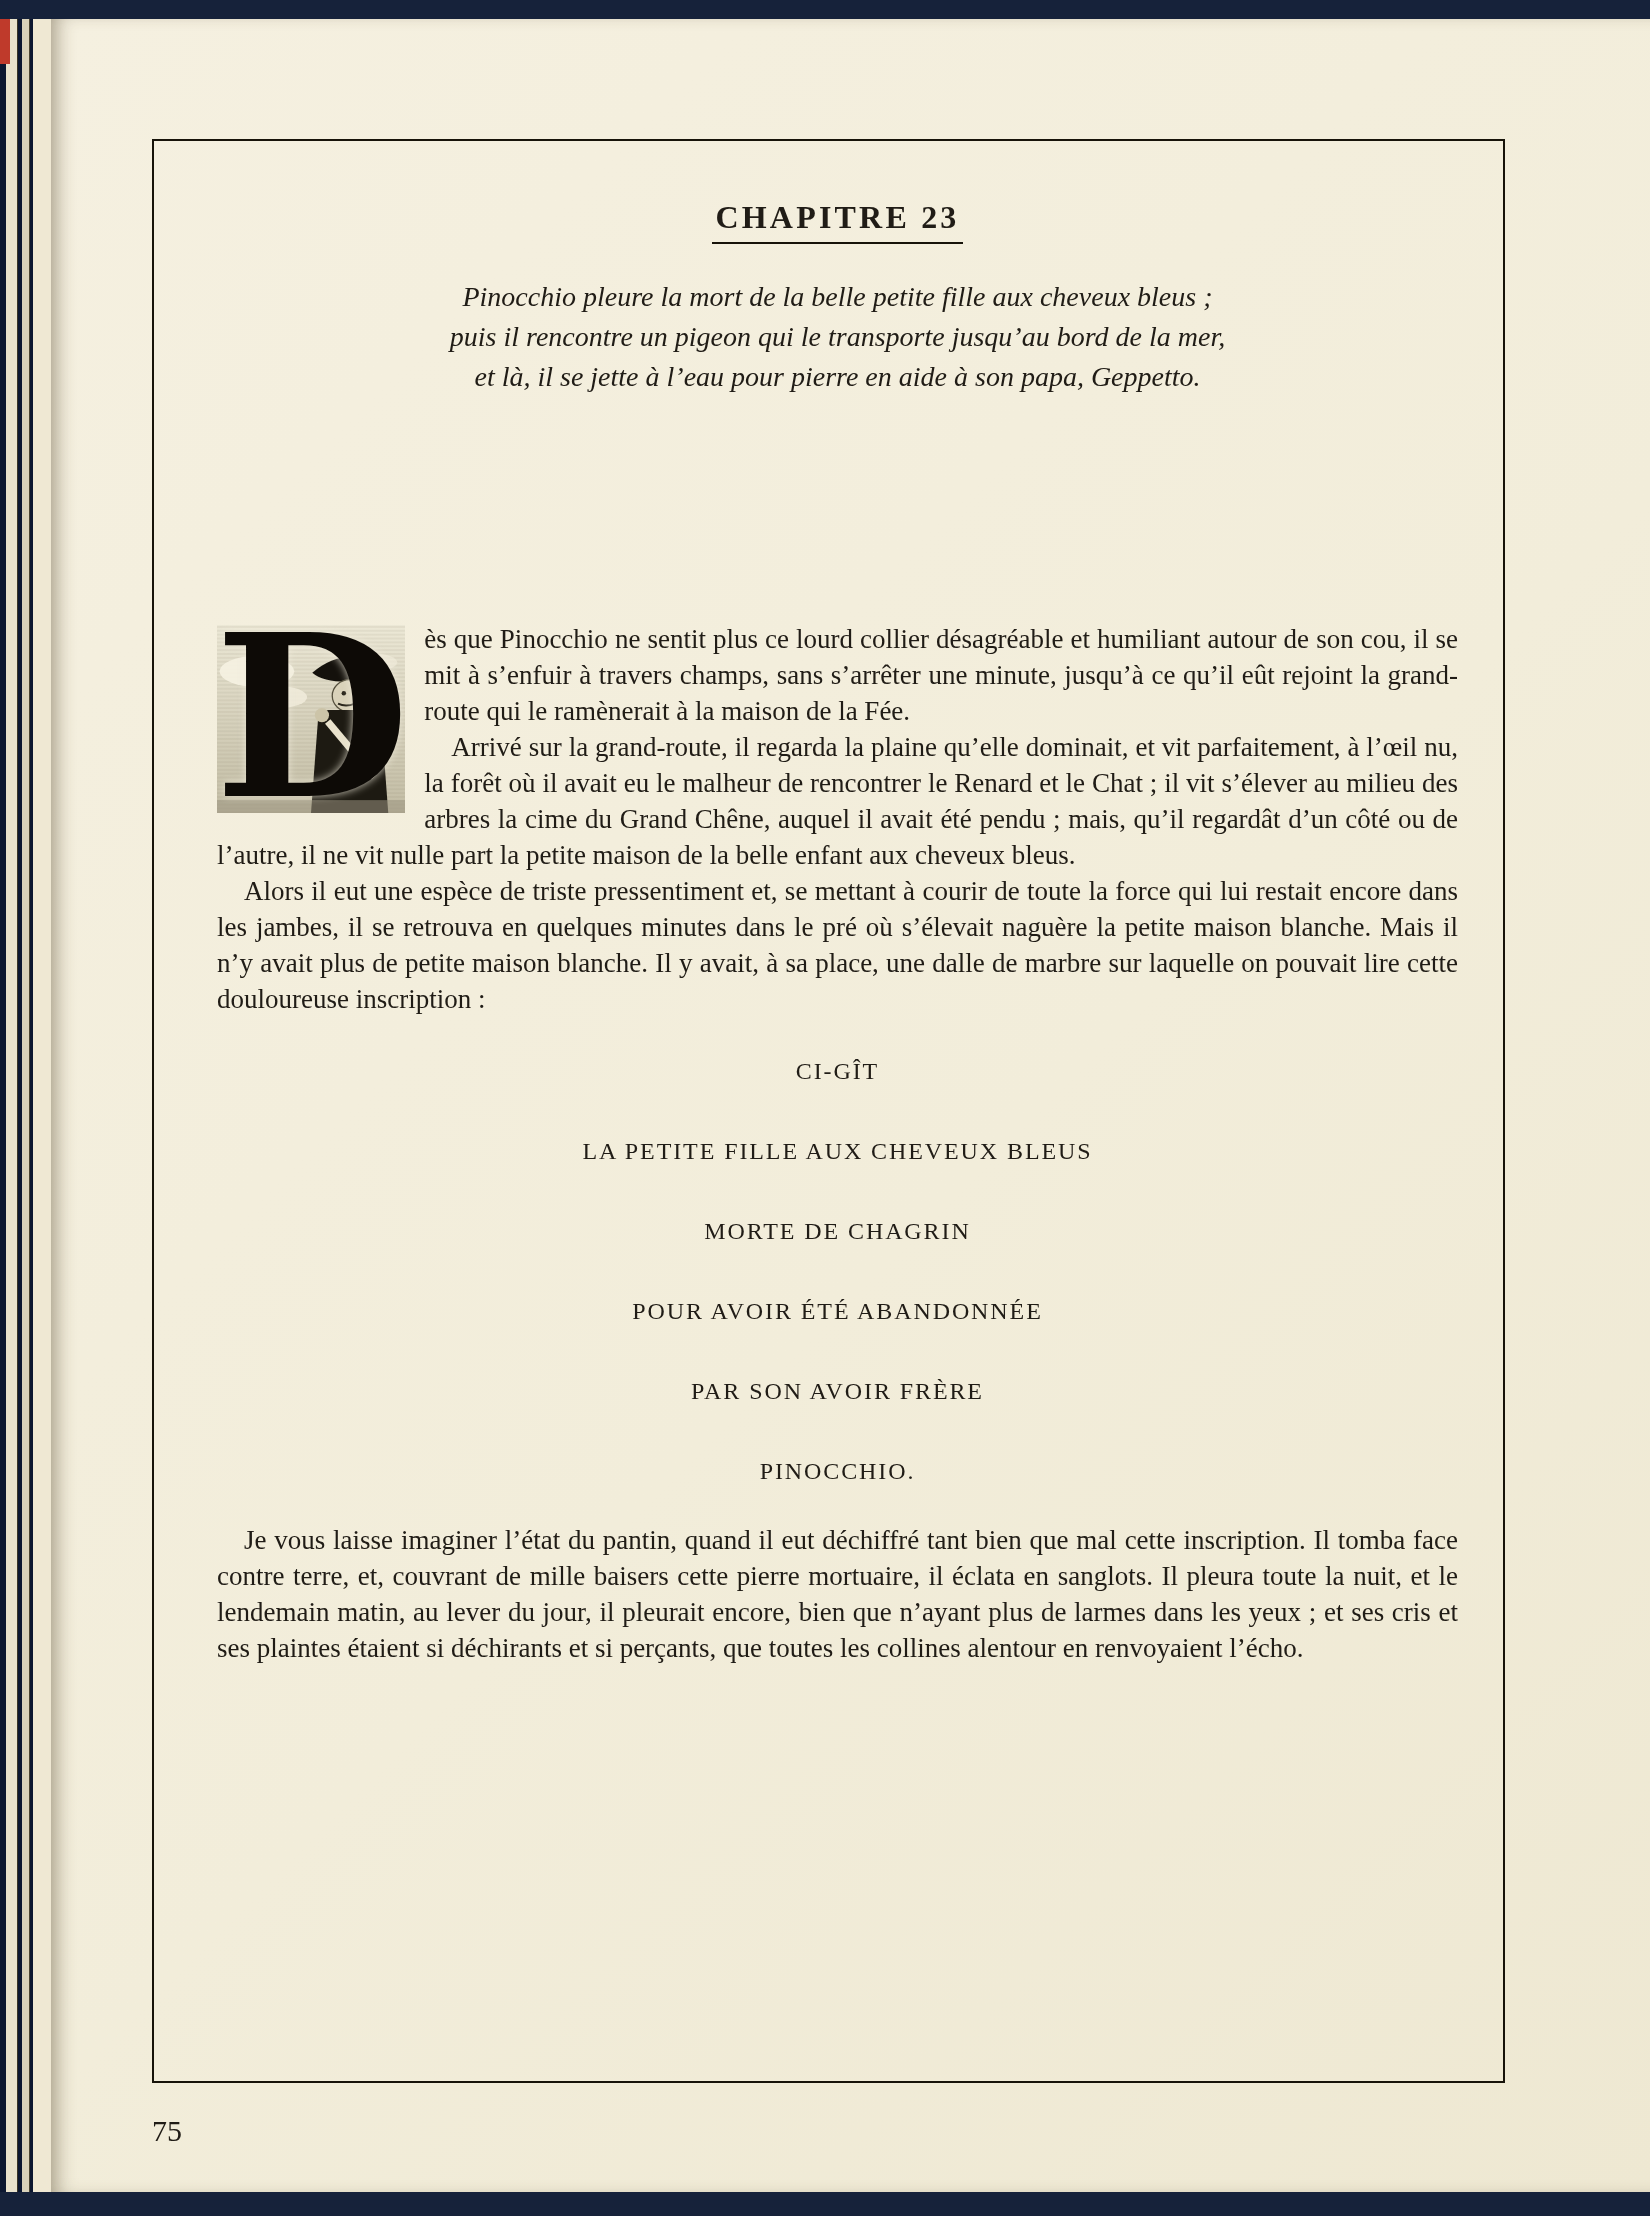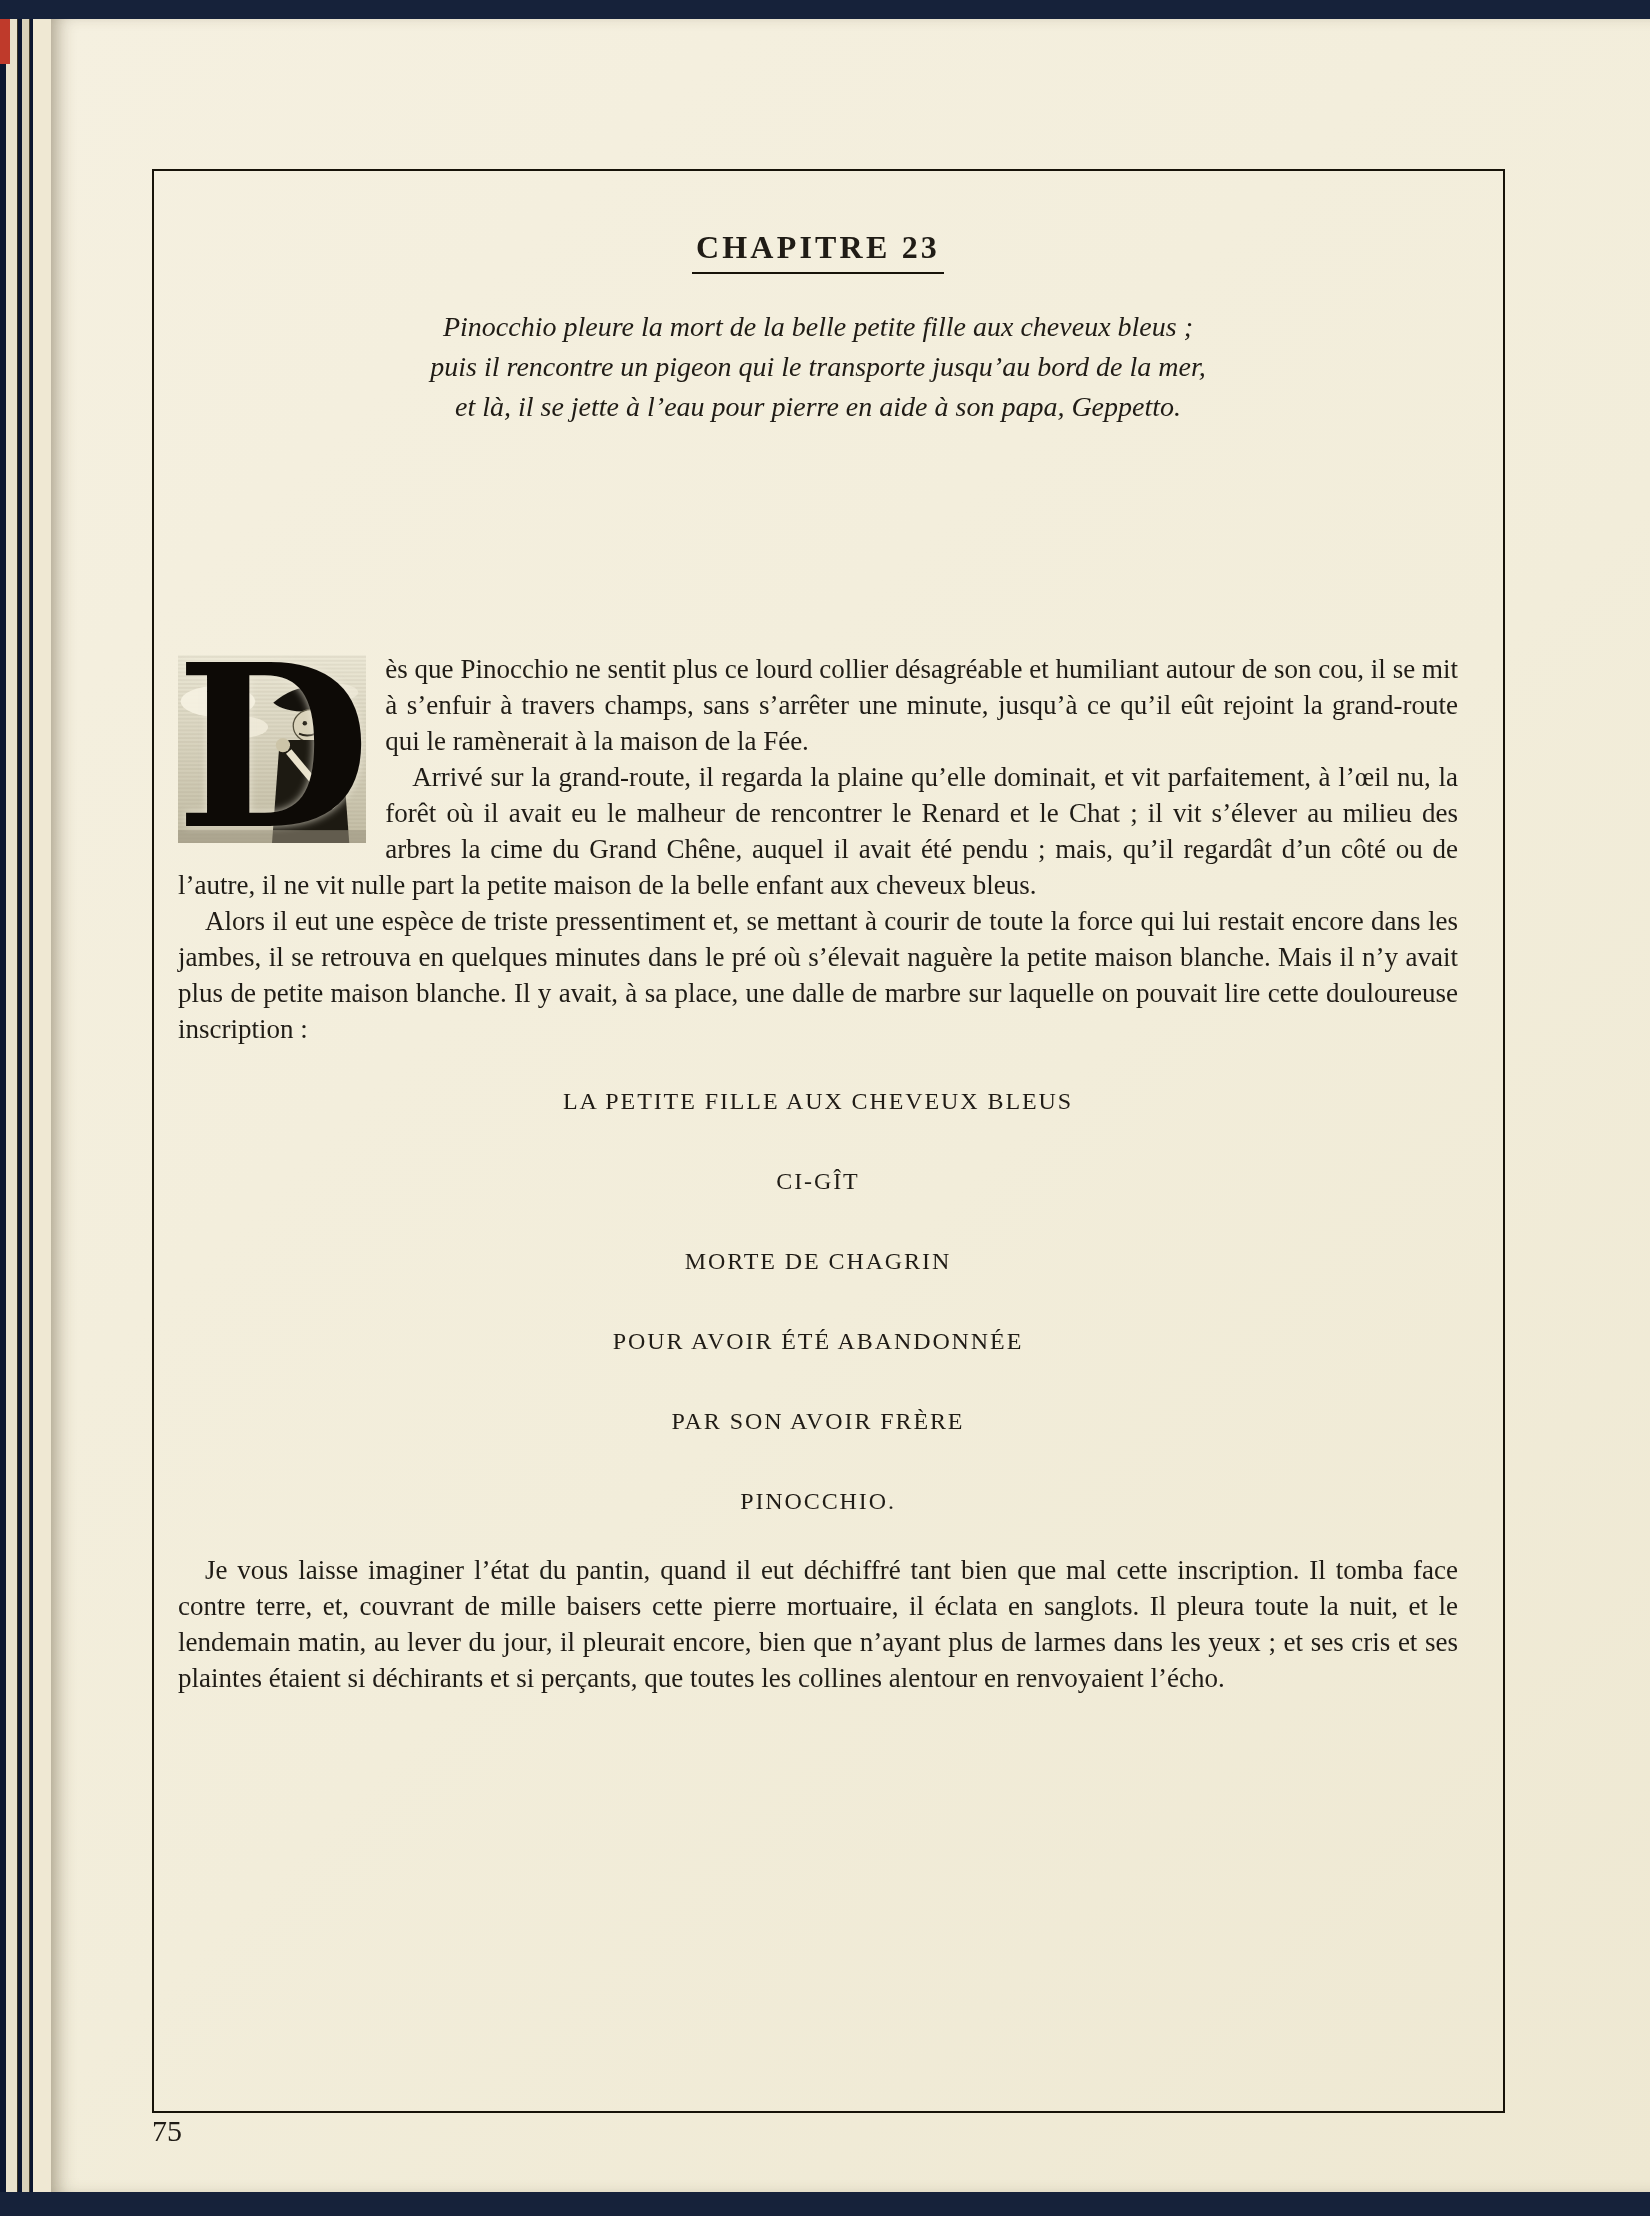--- a/index.html
+++ b/index.html
@@ -22,24 +22,24 @@
   .edge .strip3 { position: absolute; left: 33px; top: 0; bottom: 0; width: 18px; background: #efe8d3; }
   .edge .red-mark { position: absolute; left: 0; top: 0; width: 9.6px; height: 45px; background: #bf3a2b; z-index: 2; }
   
   .paper {
     position: absolute; left: 51px; top: 19.3px; right: 0; bottom: 24.4px;
     background: linear-gradient(135deg, #f5f0e0 0%, #f2edda 55%, #eee8d2 100%);
     box-shadow: inset 14px 0 19.3px -9px rgba(70, 58, 32, 0.45);
   }
   
   .frame {
-    position: absolute; left: 101px; top: 150px; width: 1353px; height: 1944px;
+    position: absolute; left: 101px; top: 120px; width: 1353px; height: 1944px;
     border: 2.6px solid #171309;
     box-sizing: border-box;
-    padding: 37px 45px 0 24px;
+    padding: 37px 45px 0 63px;
     overflow: hidden;
   }
   .chapter-title { text-align: center; margin-top: 20.6px; }
   .chapter-title span {
     display: inline-block;
     font-weight: bold;
     font-size: 32px;
     letter-spacing: 3.2px;
     border-bottom: 2.6px solid #171309;
     padding: 0 3.9px 6.4px 3.9px;
@@ -154,22 +154,22 @@
             </svg>
             <span class="drop-letter">D</span>
           </span><span>ès que Pinocchio ne sentit plus ce lourd collier désagréable et humiliant autour de son cou, il se mit à s’enfuir à travers champs, sans s’arrêter une minute, jusqu’à ce qu’il eût rejoint la grand-route qui le ramènerait à la maison de la Fée.</span>
         </p>
 
         <p class="para indent">Arrivé sur la grand-route, il regarda la plaine qu’elle dominait, et vit parfaitement, à l’œil nu, la forêt où il avait eu le malheur de rencontrer le Renard et le Chat ; il vit s’élever au milieu des arbres la cime du Grand Chêne, auquel il avait été pendu ; mais, qu’il regardât d’un côté ou de l’autre, il ne vit nulle part la petite maison de la belle enfant aux cheveux bleus.</p>
 
         <p class="para indent">Alors il eut une espèce de triste pressentiment et, se mettant à courir de toute la force qui lui restait encore dans les jambes, il se retrouva en quelques minutes dans le pré où s’élevait naguère la petite maison blanche. Mais il n’y avait plus de petite maison blanche. Il y avait, à sa place, une dalle de marbre sur laquelle on pouvait lire cette douloureuse inscription :</p>
 
         <div class="epitaph">
+          <div>CI-GÎT</div>
           <div>LA PETITE FILLE AUX CHEVEUX BLEUS</div>
-          <div>CI-GÎT</div>
           <div>MORTE DE CHAGRIN</div>
           <div>POUR AVOIR ÉTÉ ABANDONNÉE</div>
           <div>PAR SON AVOIR FRÈRE</div>
           <div>PINOCCHIO.</div>
         </div>
 
         <p class="para indent">Je vous laisse imaginer l’état du pantin, quand il eut déchiffré tant bien que mal cette inscription. Il tomba face contre terre, et, couvrant de mille baisers cette pierre mortuaire, il éclata en sanglots. Il pleura toute la nuit, et le lendemain matin, au lever du jour, il pleurait encore, bien que n’ayant plus de larmes dans les yeux ; et ses cris et ses plaintes étaient si déchirants et si perçants, que toutes les collines alentour en renvoyaient l’écho.</p>
 
 
 

